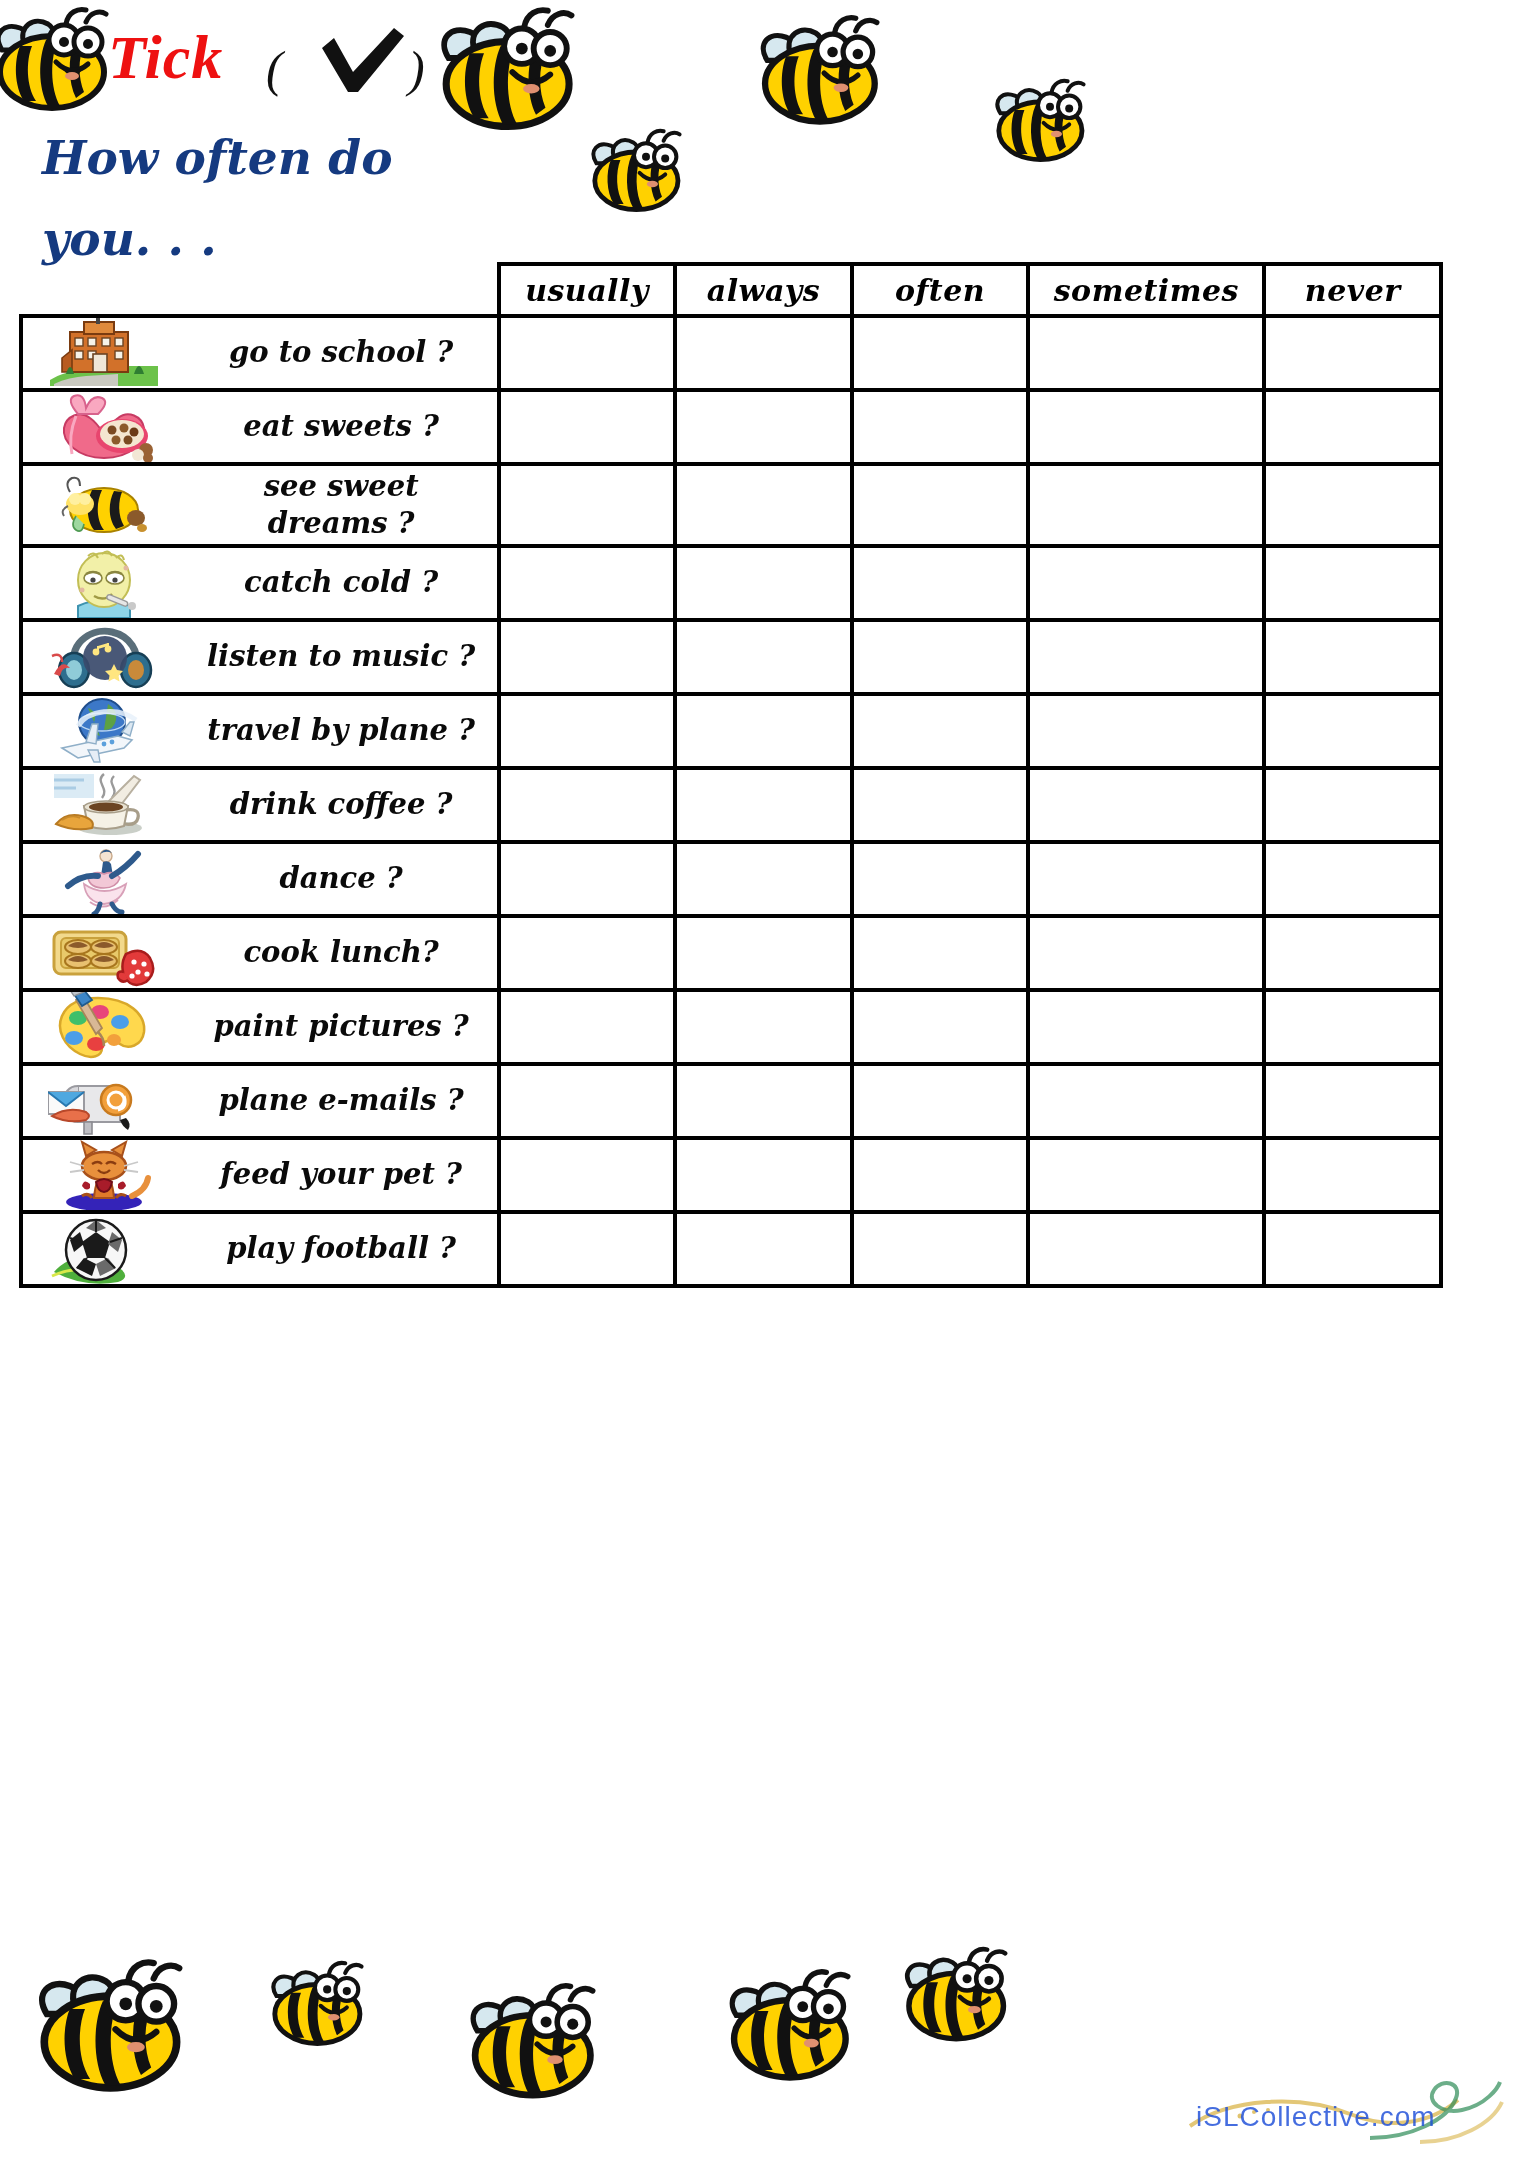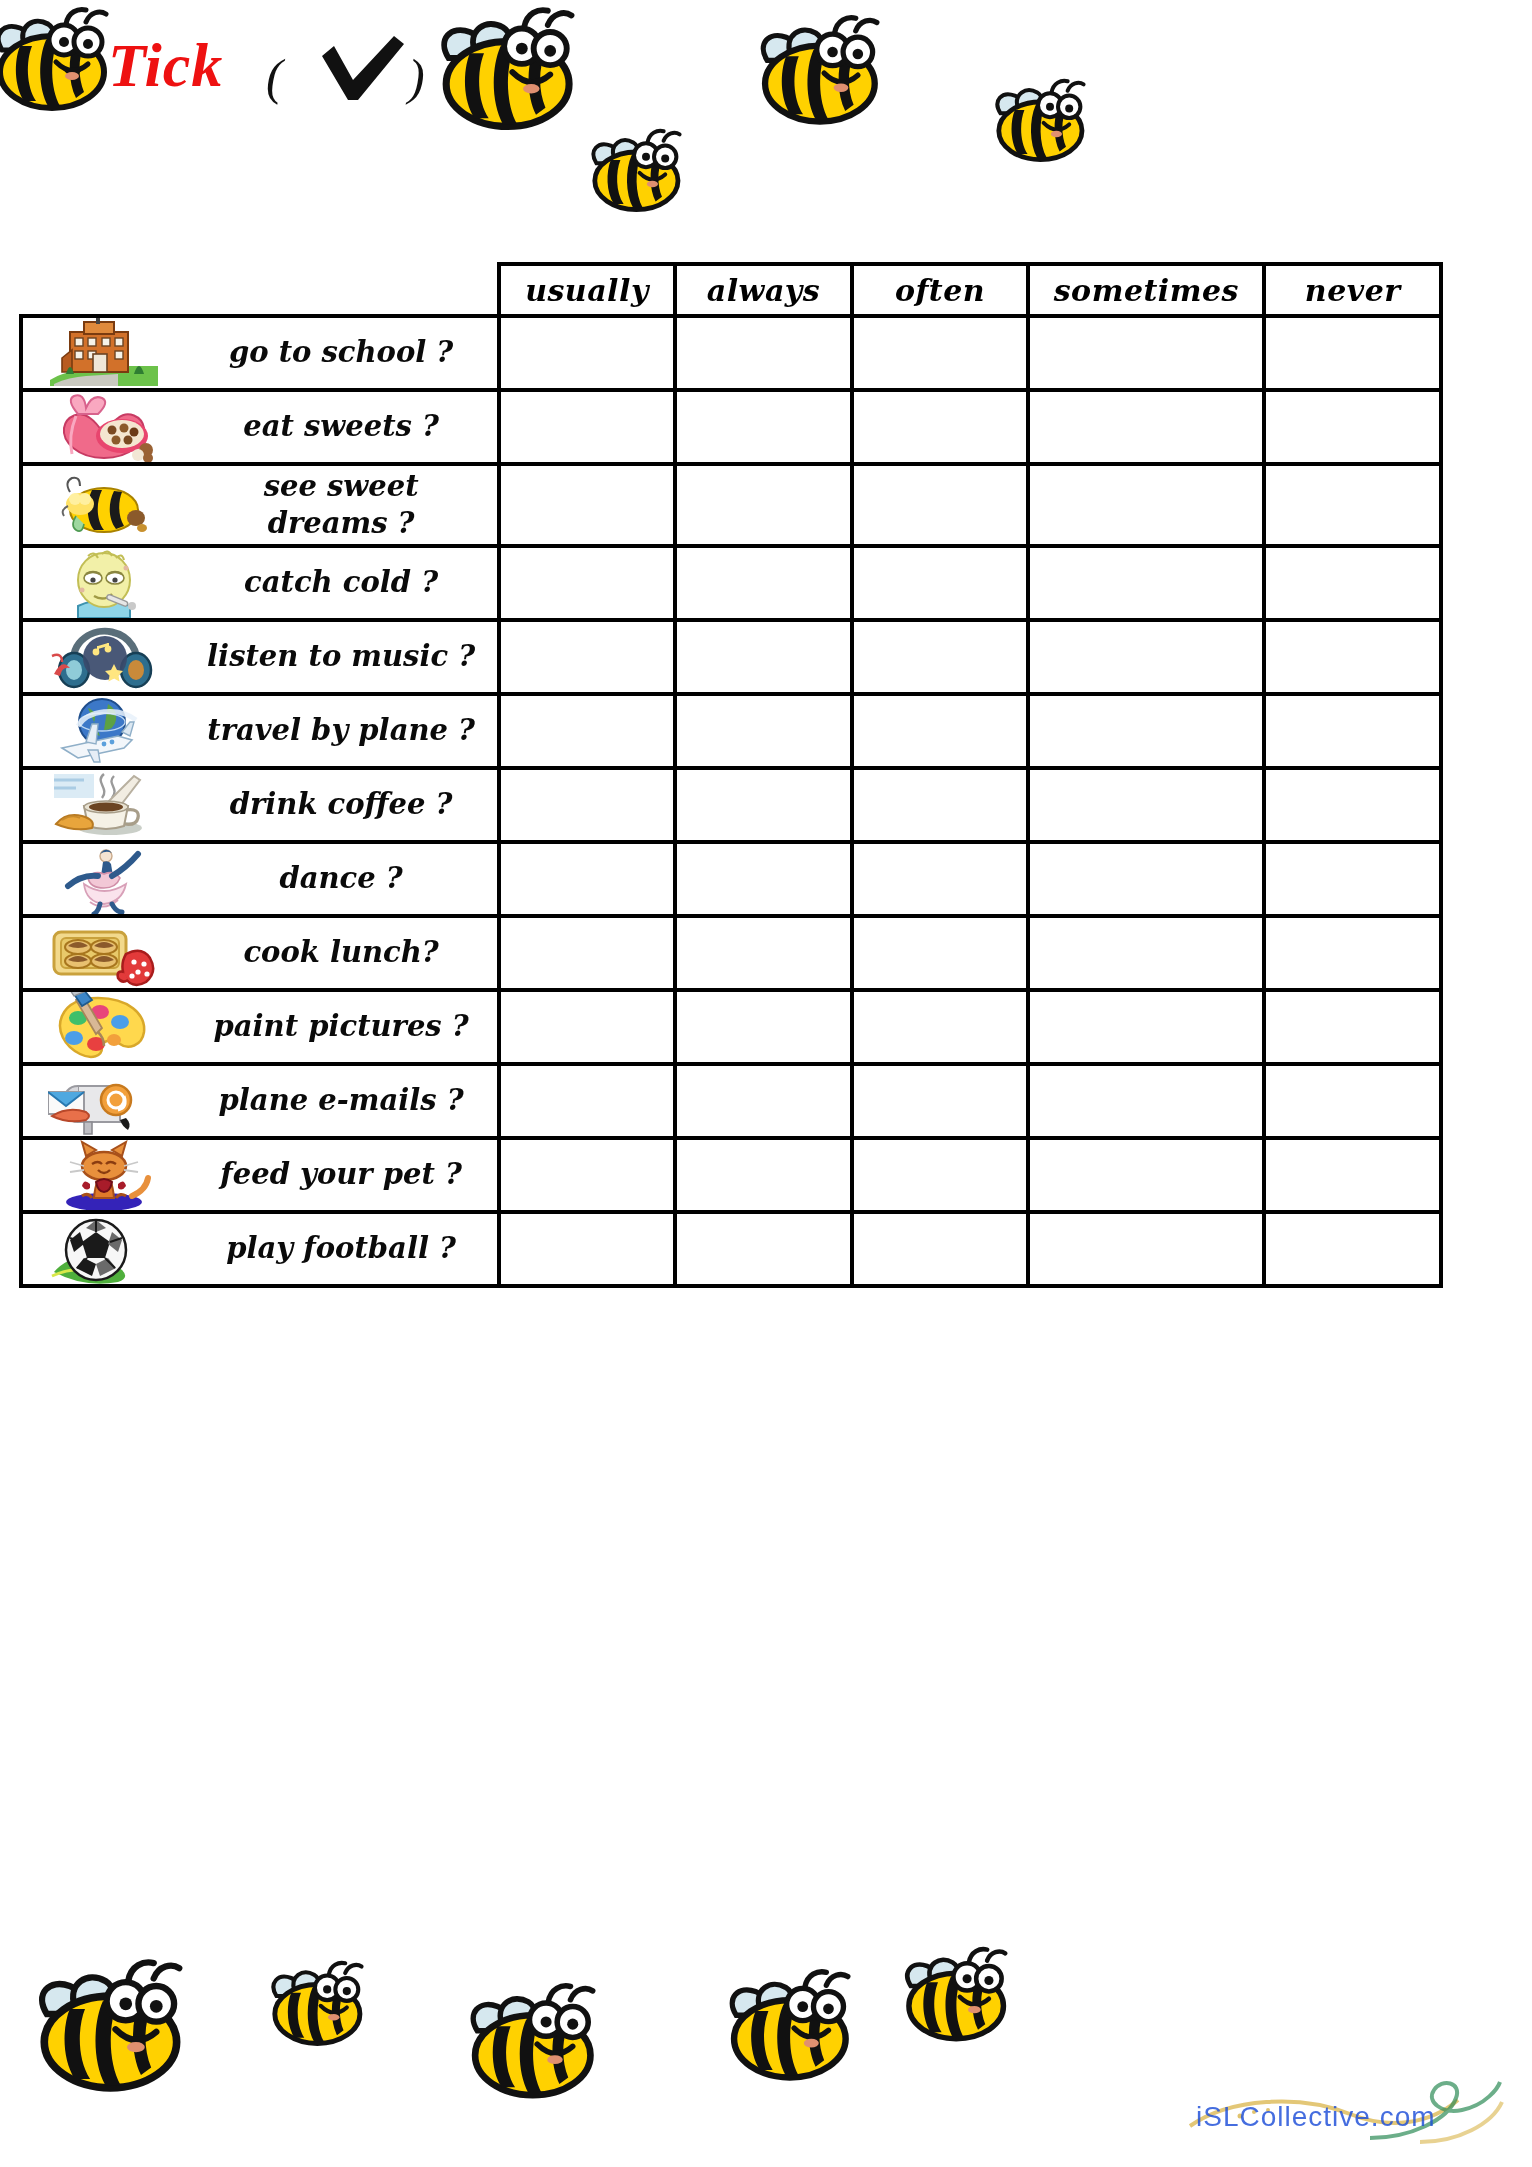--- a/index.html
+++ b/index.html
@@ -21,21 +21,20 @@
     pointer-events: none;
   }
   .bee svg { display: block; width: 100%; height: 100%; }
 
   
   #header-area {
     position: absolute;
     left: 0; top: 0;
     width: 1271px;
     height: 320px;
-    margin-top: 8px;
   }
   #tick-title {
     position: absolute;
     left: 108px;
     top: 22px;
     font-family: "Liberation Serif", serif;
     font-weight: bold;
     font-style: italic;
     font-size: 62px;
     color: #ee1111;
@@ -176,20 +175,22 @@
   <div id="tick-paren-open">(</div>
 
   <div id="tick-check">
     <svg viewBox="0 0 90 70">
       <polygon points="4,22 16,12 35,46 76,2 86,10 40,66 30,66" fill="#111111"></polygon>
     </svg>
   </div>
 
   <div id="tick-paren-close">)</div>
 
+  <div id="prompt-line">How often do
+you. . .</div>
 </div>
 
 <div class="bee" style="left:-6px; top:6px; width:120px; height:110px;">
   <svg viewBox="0 0 120 110">
     <g>
       <path d="M8,44 C-2,28 10,16 26,22 C34,25 40,34 40,44 Z" fill="#D6E8EF" stroke="#111" stroke-width="5"></path>
       <path d="M30,38 C24,20 40,10 54,18 C62,23 62,34 56,42 Z" fill="#D6E8EF" stroke="#111" stroke-width="5"></path>
       <path d="M72,18 C74,6 84,2 92,4" fill="none" stroke="#111" stroke-width="5" stroke-linecap="round"></path>
       <path d="M92,16 C96,6 106,4 112,8" fill="none" stroke="#111" stroke-width="5" stroke-linecap="round"></path>
       <ellipse cx="58" cy="66" rx="52" ry="36" fill="#FFD100" stroke="#111" stroke-width="6"></ellipse>

